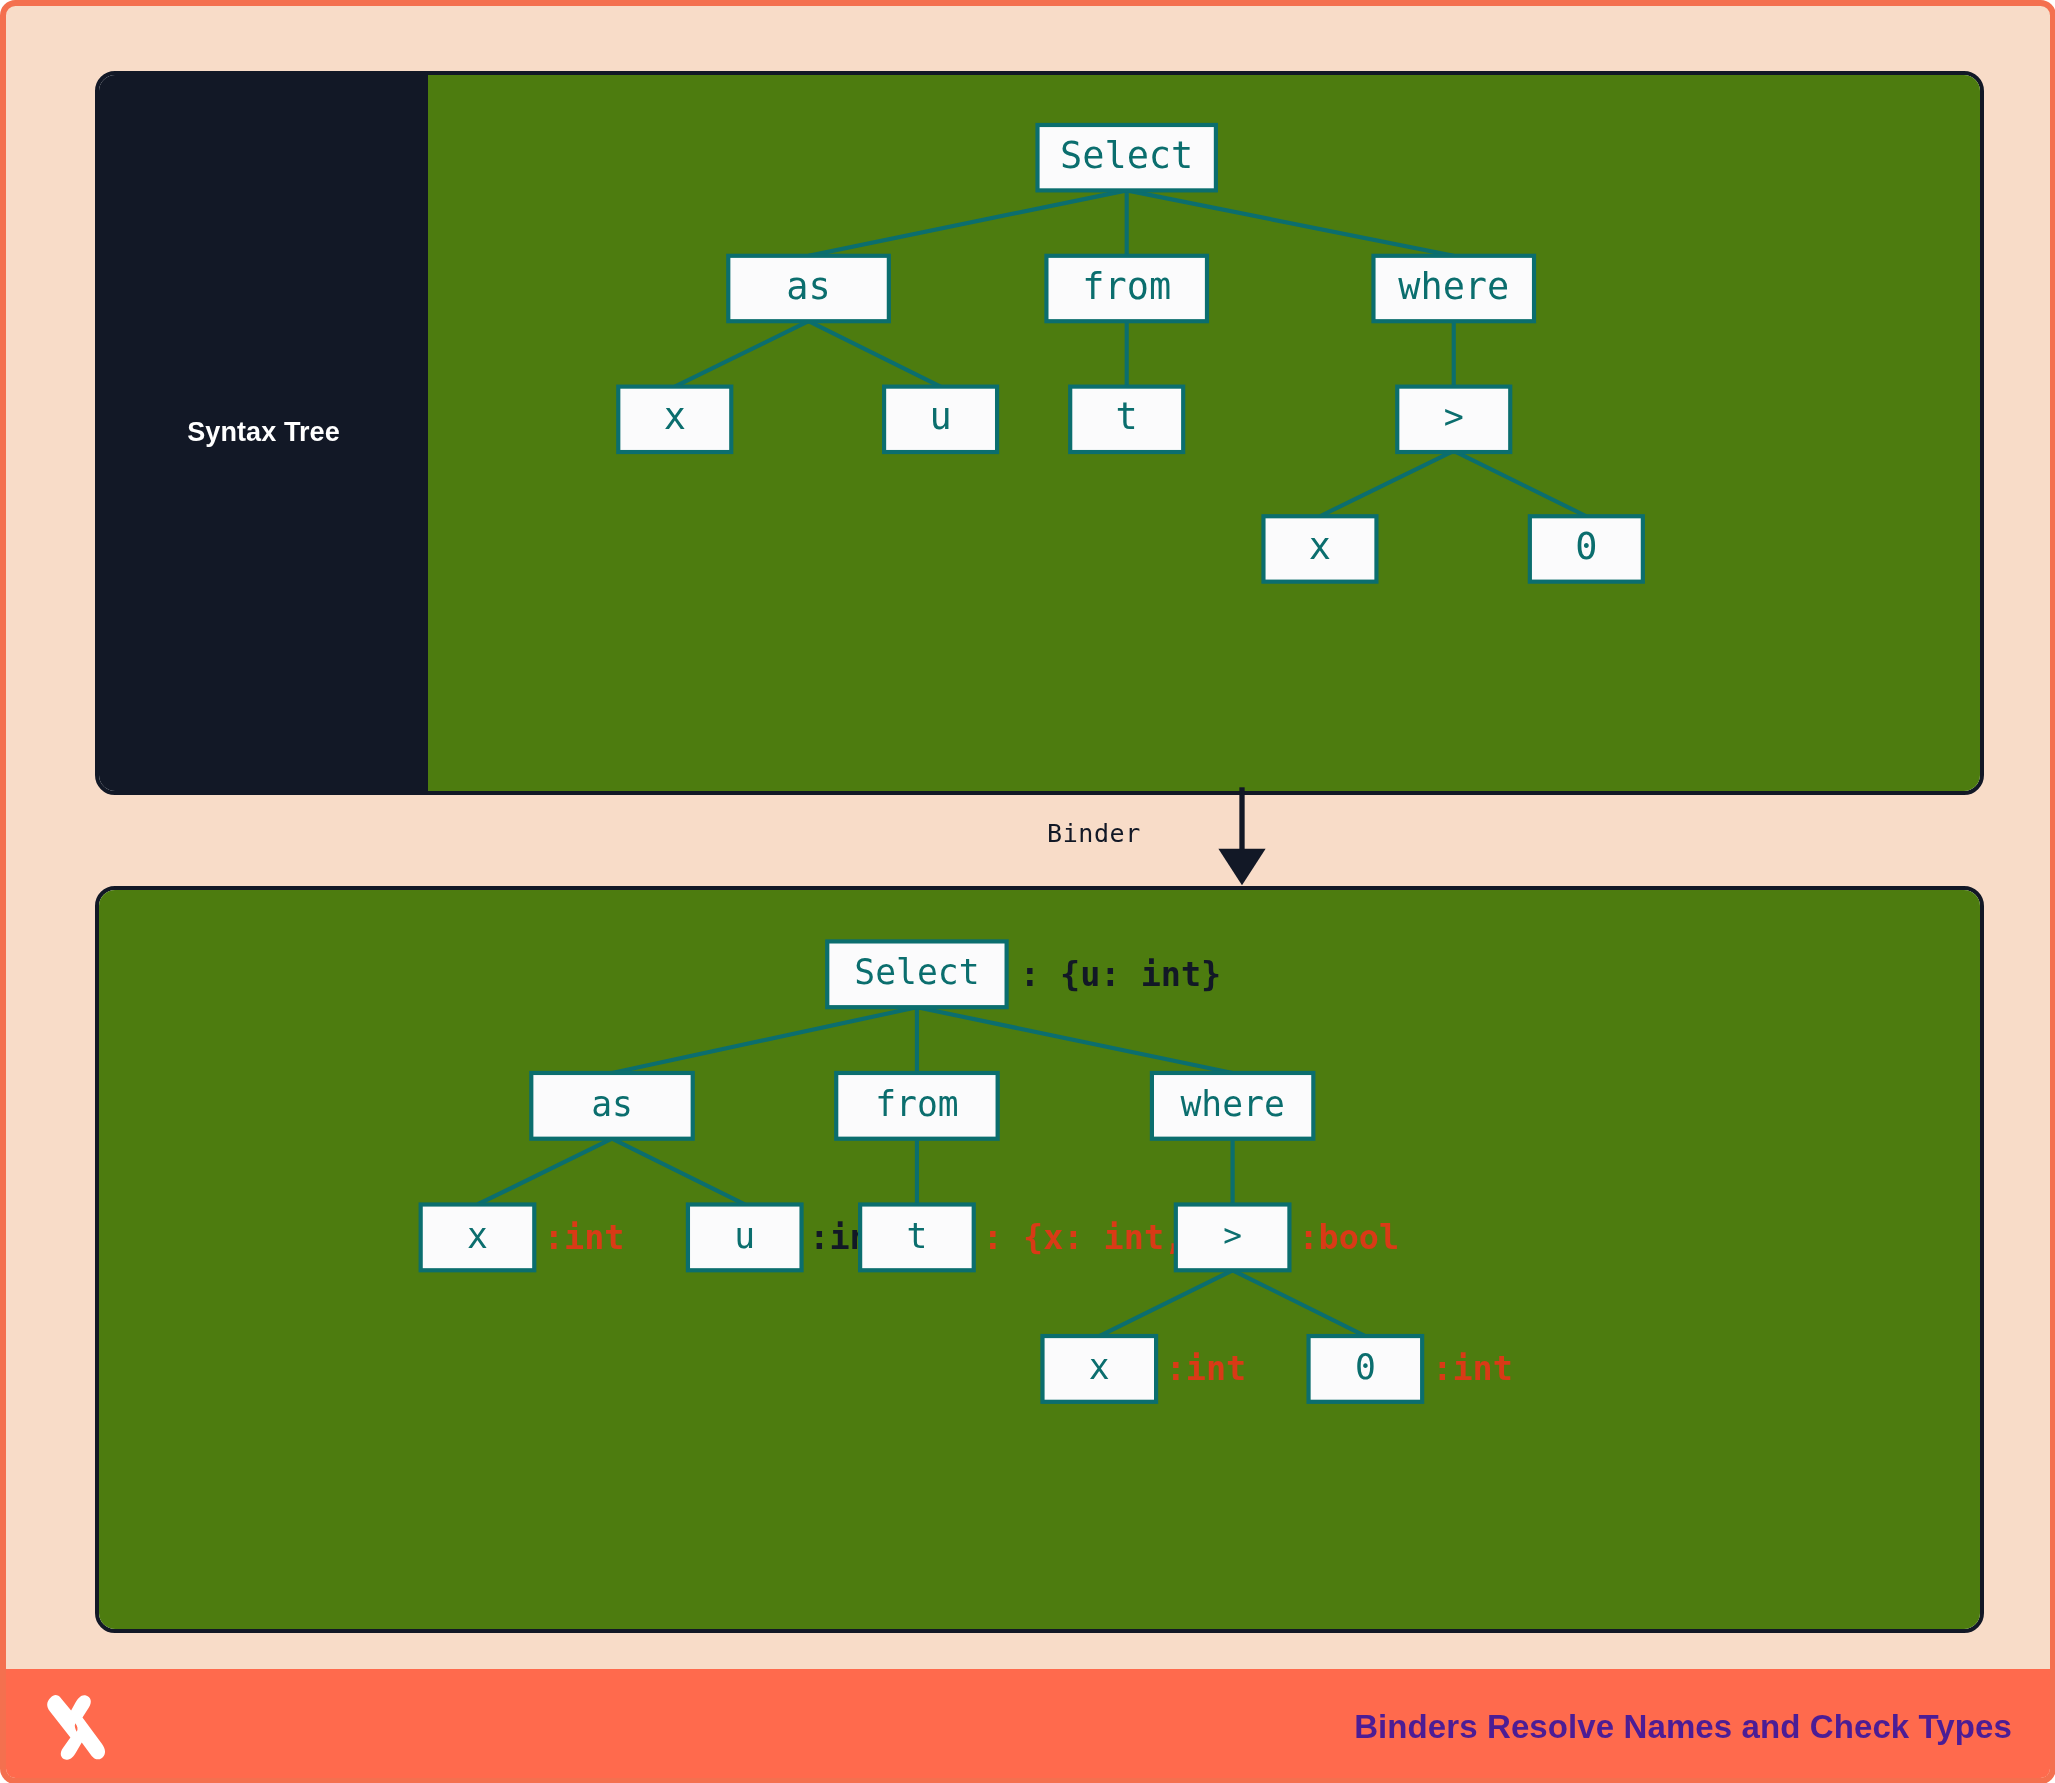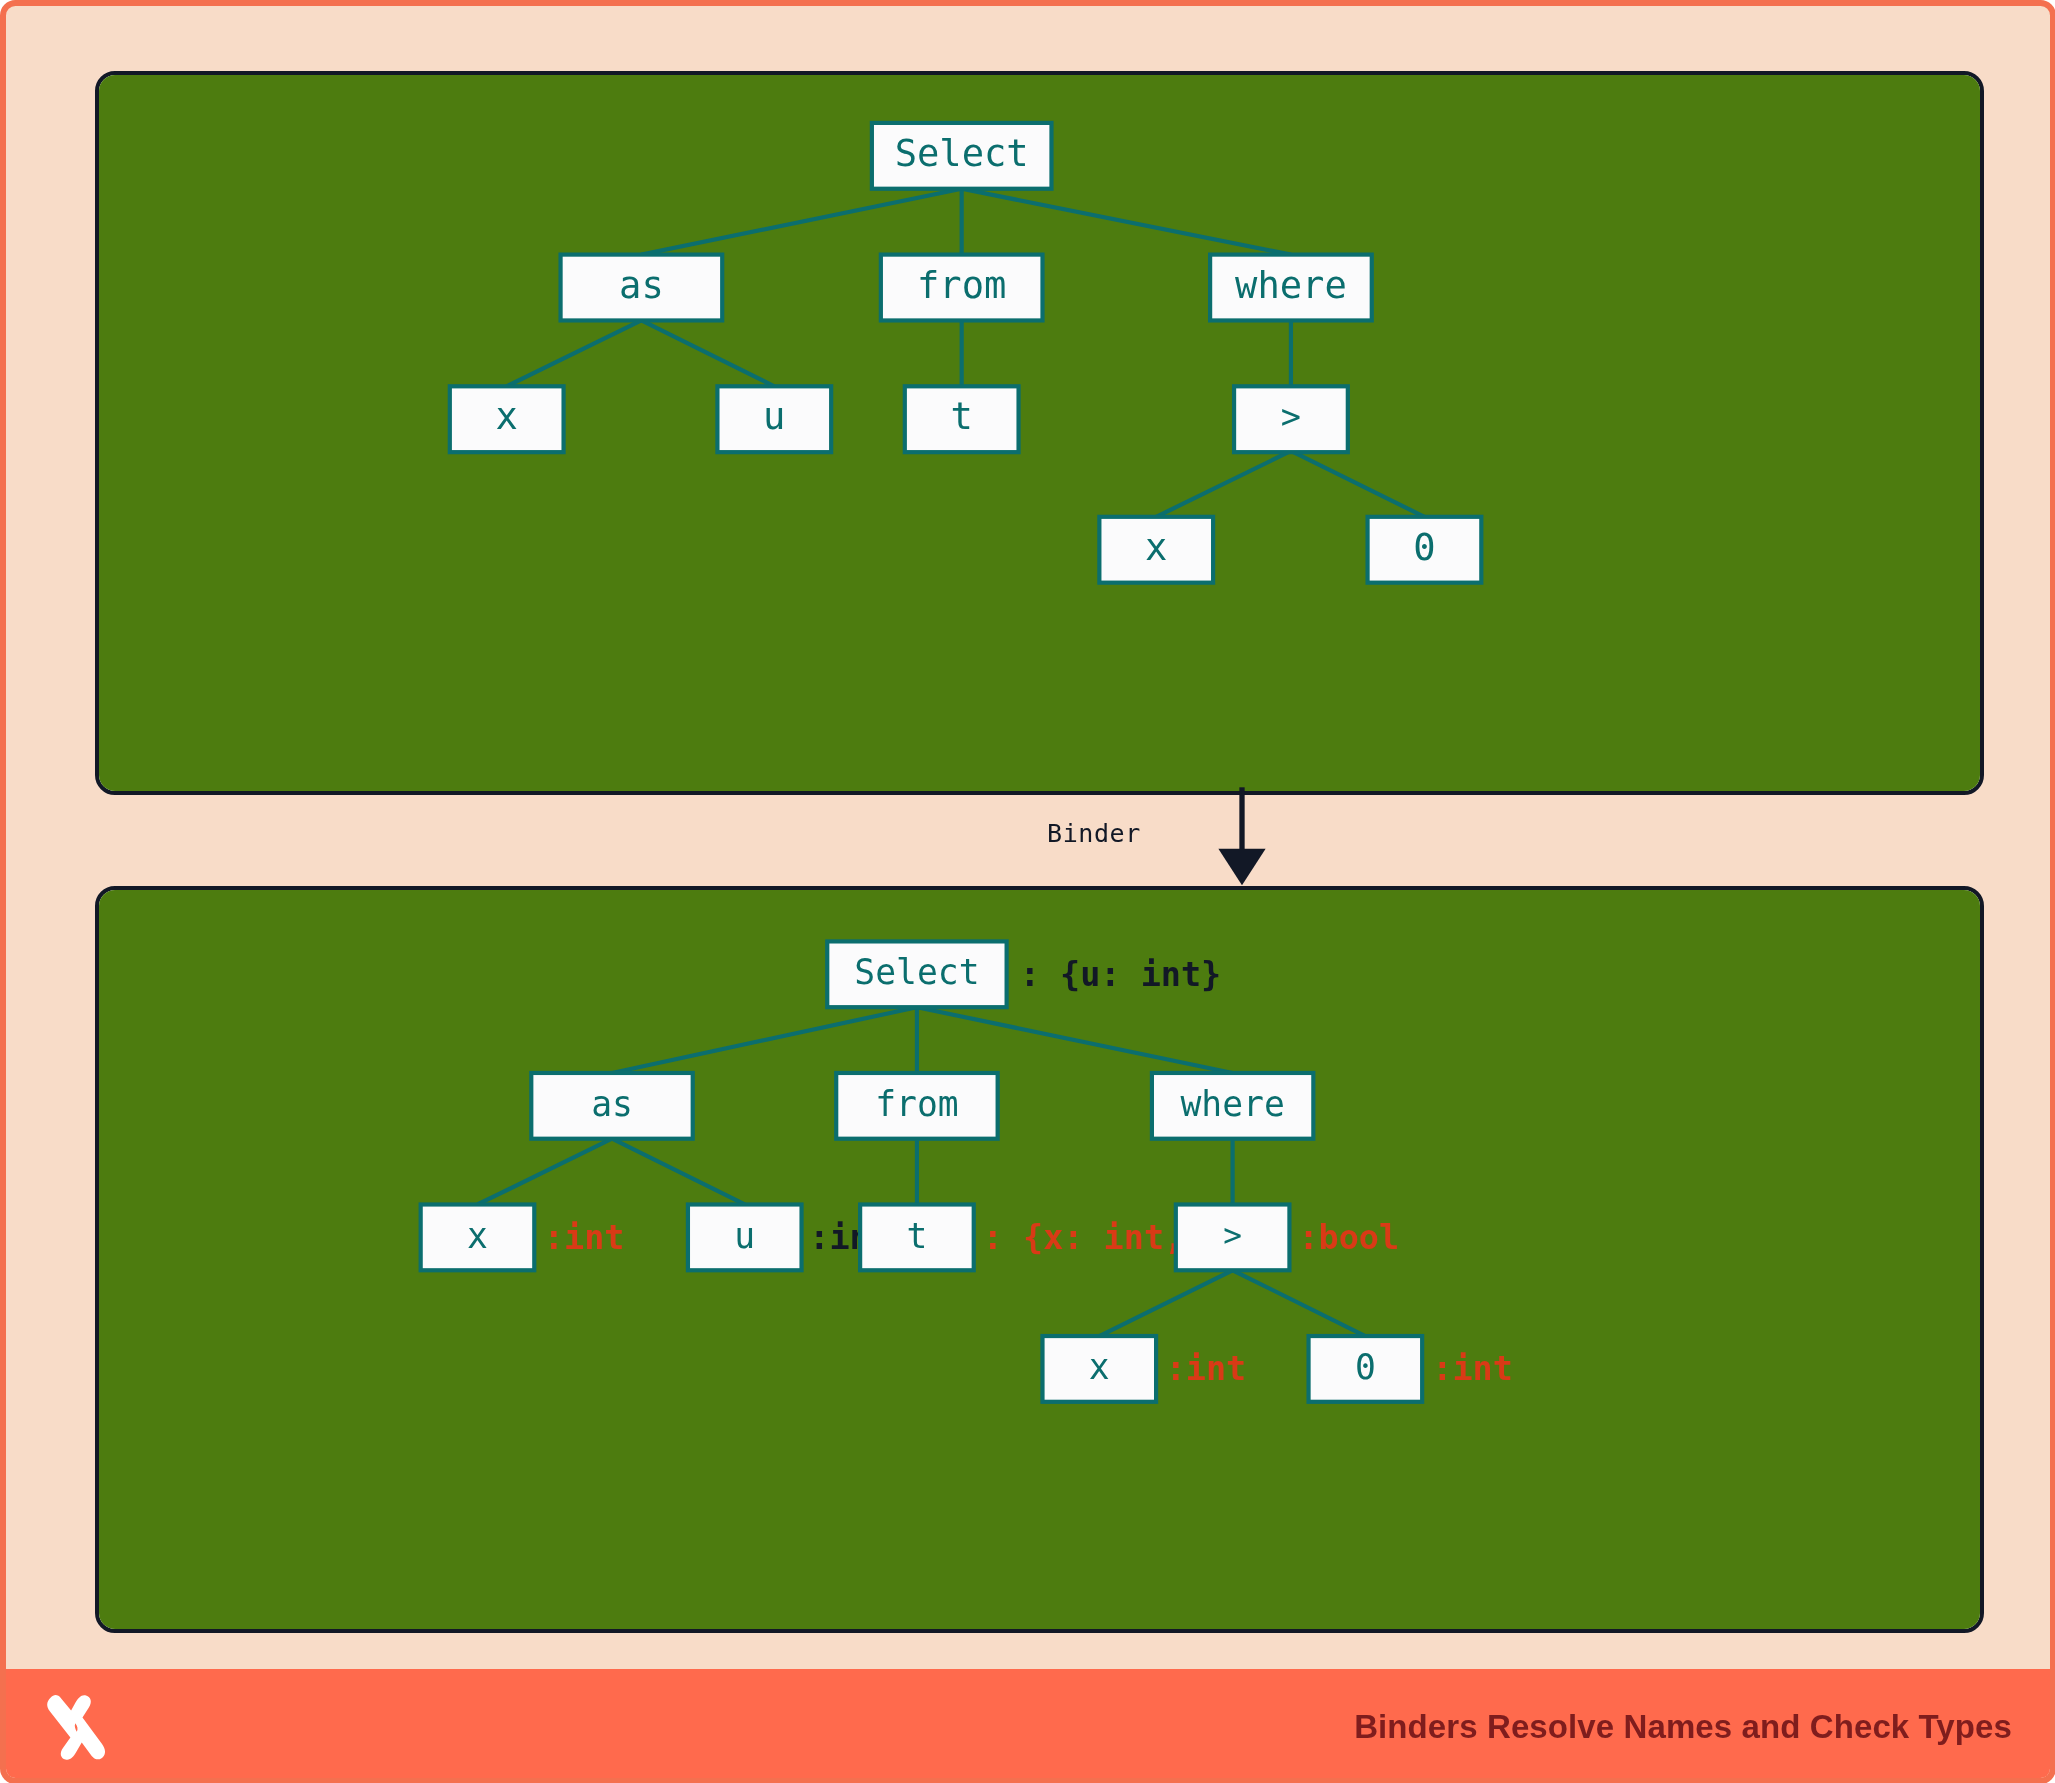--- a/index.html
+++ b/index.html
@@ -89,33 +89,36 @@
     height: 116px;
     background: #FF6A4D;
     display: flex;
     align-items: center;
     justify-content: space-between;
     padding: 0 38px 0 43px;
     box-sizing: border-box;
   }
   #footer-logo { width: 71px; height: 71px; display: block; }
   #footer-title {
-    color: #7f1d1d;
+    color: #4c1d95;
     font-weight: bold;
     font-size: 33px;
     letter-spacing: 0.1px;
     padding-right: 7px;
   }
 </style>
 </head>
 <body>
 
 <div class="poster">
 
   <div class="panel" id="panel-top">
+    <div class="panel-sidebar">
+      <div class="panel-sidebar-label">Syntax Tree</div>
+    </div>
     <div class="panel-canvas">
       <svg class="tree-svg" viewBox="0 0 2610 1196" preserveAspectRatio="xMidYMid meet">
         <g stroke="#0B6E6E" stroke-width="7" fill="none">
 
           <line x1="1175" y1="190" x2="640" y2="300"></line>
           <line x1="1175" y1="190" x2="1175" y2="300"></line>
           <line x1="1175" y1="190" x2="1725" y2="300"></line>
 
           <line x1="640" y1="410" x2="415" y2="520"></line>
           <line x1="640" y1="410" x2="862" y2="520"></line>

